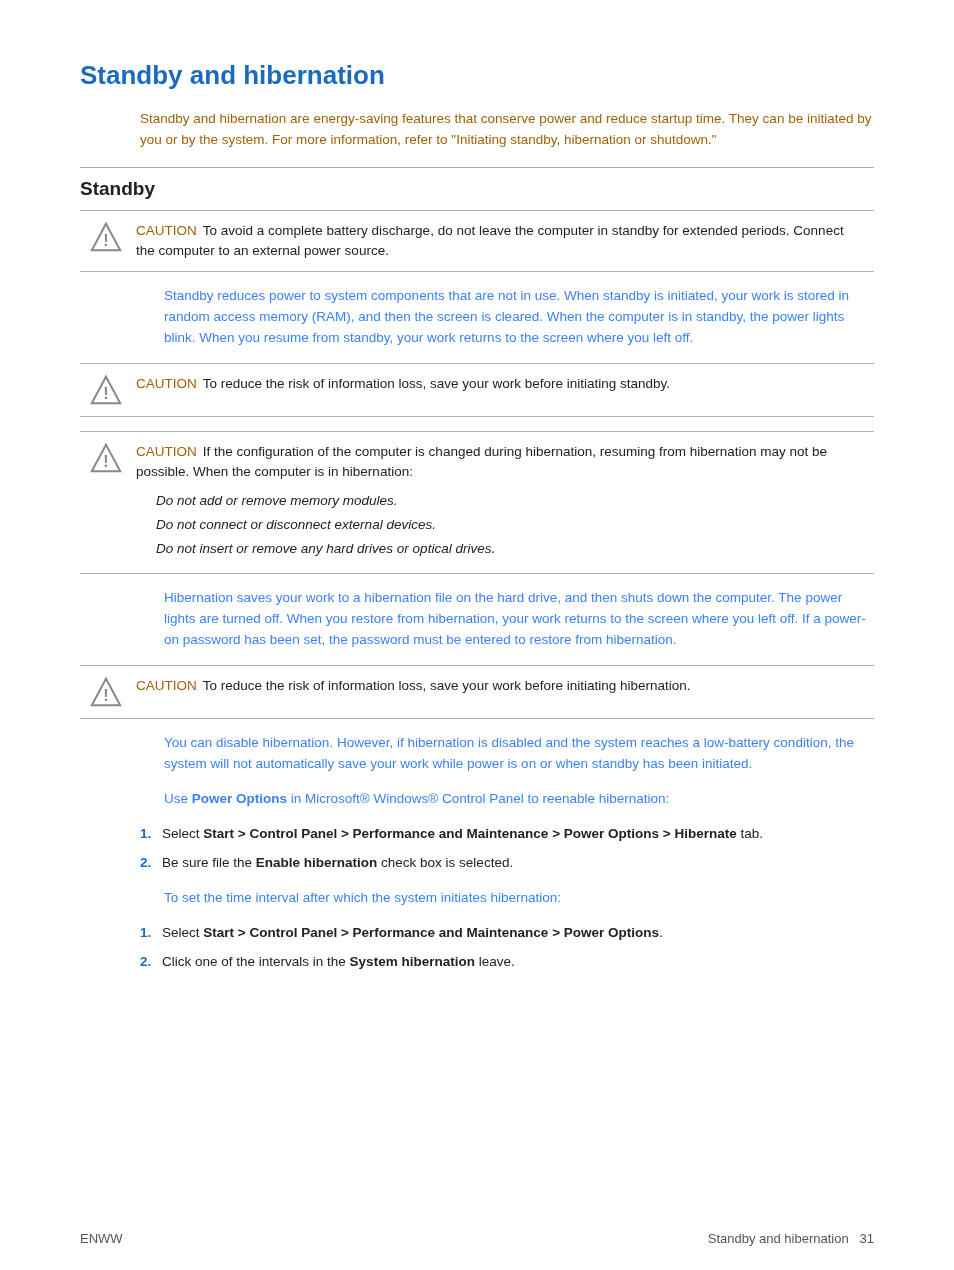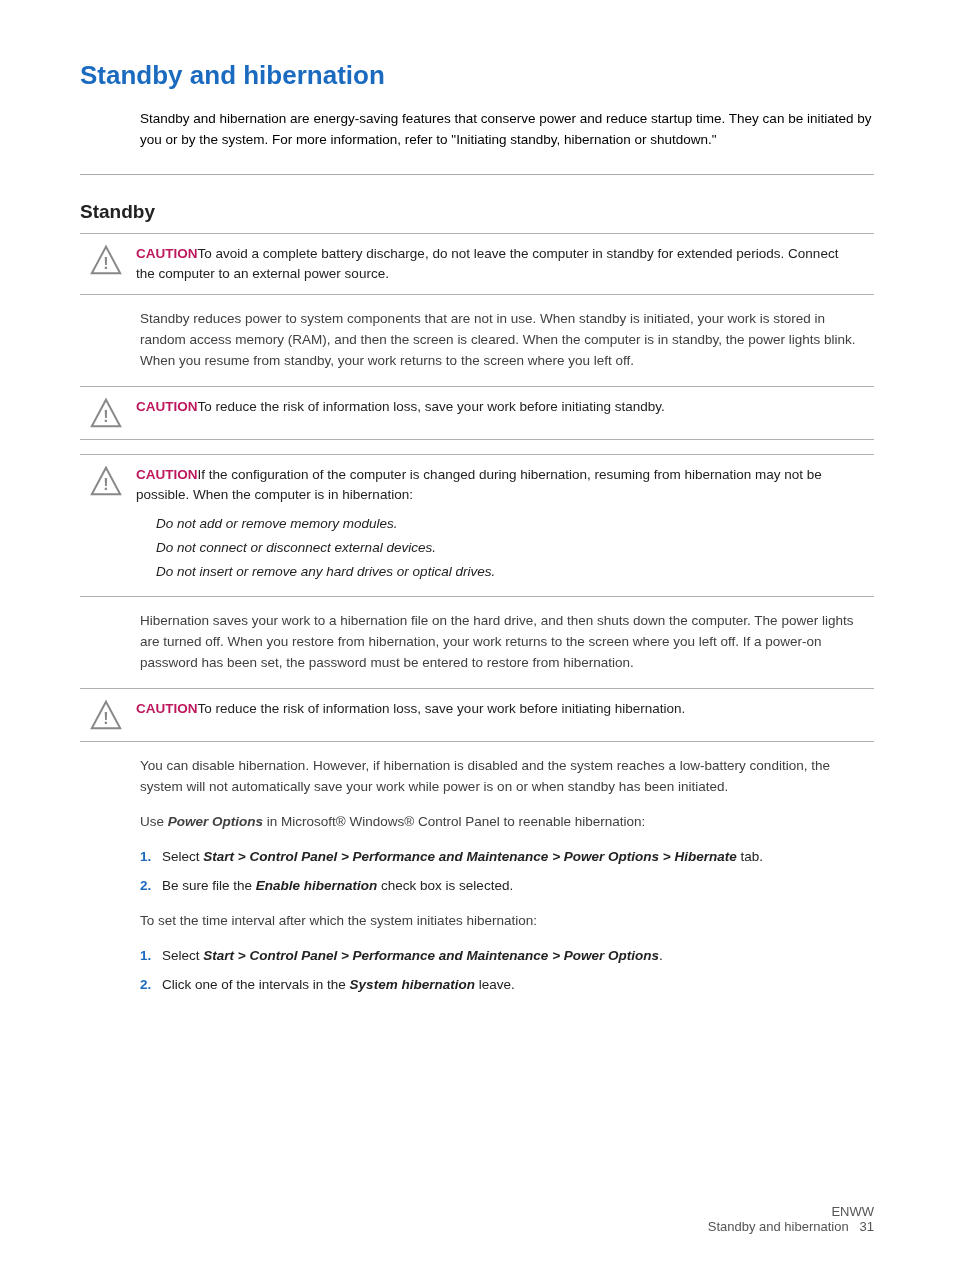--- a/index.html
+++ b/index.html
@@ -13,30 +13,30 @@
       padding: 60px 80px 60px 80px;
     }
     .page-title {
       color: #1a6bbf;
       font-size: 26px;
       font-weight: bold;
       margin-bottom: 18px;
     }
     .intro-text {
       margin-left: 60px;
-      margin-bottom: 23px;
+      margin-bottom: 16px;
       line-height: 1.55;
-      color: #000000;
+      color: #a16207;
     }
     .section-title {
       font-size: 19px;
       font-weight: bold;
       color: #222;
       border-top: 1px solid #aaa;
-      padding-top: 26px;
+      padding-top: 10px;
       margin-bottom: 10px;
     }
     .caution-box {
       display: flex;
       align-items: flex-start;
       border-top: 1px solid #b0b0b0;
       border-bottom: 1px solid #b0b0b0;
       padding: 10px 14px 10px 10px;
       margin-bottom: 14px;
       background: #fff;
@@ -51,28 +51,29 @@
     .caution-icon svg {
       width: 32px;
       height: 32px;
     }
     .caution-text {
       line-height: 1.5;
       color: #222;
       font-size: 13.5px;
     }
     .caution-label {
-      color: #be185d;
-      font-weight: bold;
+      color: #a16207;
+      font-weight: normal;
+      margin-right: 6px;
     }
     .body-text {
-      margin-left: 60px;
+      margin-left: 84px;
       margin-bottom: 14px;
       line-height: 1.55;
-      color: #404040;
+      color: #3b82f6;
     }
     .caution-list-item {
       margin-left: 20px;
       margin-bottom: 4px;
       line-height: 1.5;
     }
     .ordered-list {
       margin-left: 60px;
       margin-bottom: 14px;
     }
@@ -86,32 +87,31 @@
     }
     .list-num {
       color: #1a6bbf;
       font-weight: bold;
       min-width: 22px;
       flex-shrink: 0;
     }
     .list-content {
       flex: 1;
     }
-    .bold { font-weight: bold; font-style: italic; }
+    .bold { font-weight: bold; }
     .footer {
       display: flex;
       justify-content: space-between;
       align-items: flex-end;
       position: absolute;
-      bottom: 36px;
+      bottom: 24px;
       left: 80px;
       right: 80px;
       font-size: 13px;
       color: #555;
-      flex-direction: column;
     }
     .section-block {
       margin-bottom: 10px;
     }
   </style>
 </head>
 <body>
 
 <h1 class="page-title">Standby and hibernation</h1>
 

